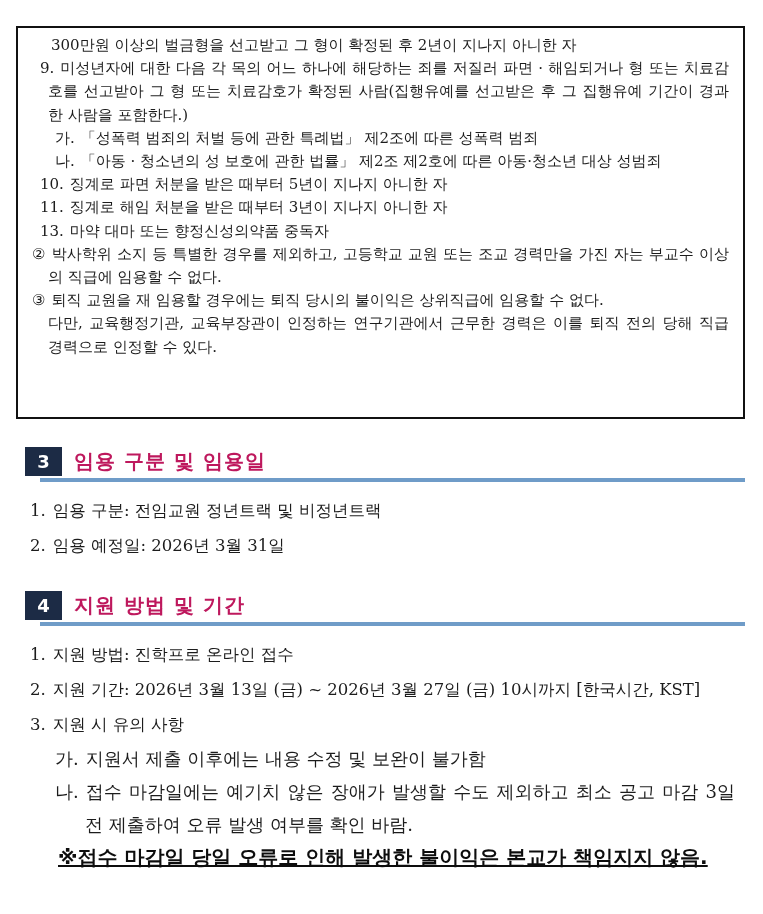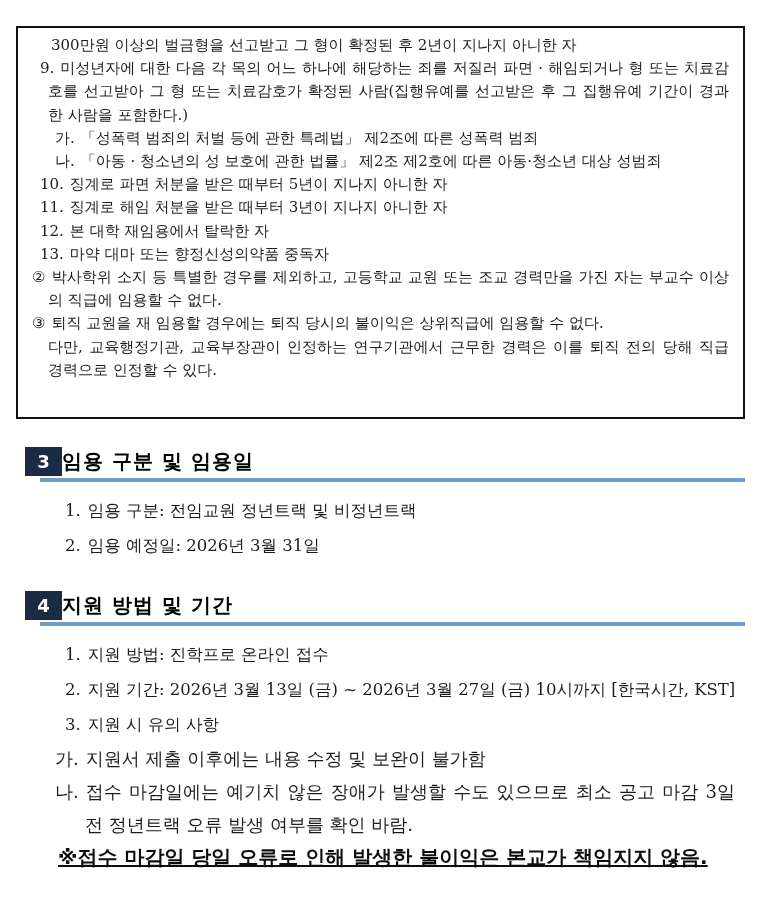--- a/index.html
+++ b/index.html
@@ -30,29 +30,29 @@
   .section { position:absolute; left:0; width:763px; }
   #sec3 { top:446px; }
   #sec4 { top:590px; }
   .hrow { display:flex; align-items:center; height:30px; margin-left:25px; }
   .badge {
     width:37px; height:29px; background:var(--badge-bg, #1c2b45); color:#fff;
     font-family:"DejaVu Sans", sans-serif; font-weight:700; font-size:18px;
     display:flex; align-items:center; justify-content:center; flex:0 0 auto;
   }
   .title {
-    margin-left:0; font-family:"DejaVu Sans", sans-serif;
-    font-weight:800; font-size:20px; color:#000000; letter-spacing:1px;
+    margin-left:12px; font-family:"DejaVu Sans", sans-serif;
+    font-weight:800; font-size:20px; color:#be185d; letter-spacing:1px;
     white-space:nowrap;
   }
   .hline { height:4px; background:var(--heading-underline, #6f9cc8); margin:2px 18px 0 40px; }
 
   
   .slist { margin:11px 18px 0 30px; font-size:16.5px; }
-  .sitem { line-height:35px; white-space:nowrap;margin-left:35px; }
+  .sitem { line-height:35px; white-space:nowrap; }
   .sitem .pf { margin-right:7px; }
   .sublist { margin:0 28px 0 55px; font-size:18px; }
   .subitem { padding-left:30px; text-indent:-30px; line-height:33px; text-align:justify; }
   .subitem .pf { margin-right:7px; }
   .warning {
     margin:0 0 0 58px; font-family:"DejaVu Sans", sans-serif;
     font-weight:800; font-size:20px; line-height:32px;
     text-decoration:underline; color:#0d0d0d; white-space:nowrap;
   }
 </style>
@@ -61,21 +61,20 @@
 
 <div class="page">
 
   <div class="notice-box">
     <div class="bx i-cont"><span>300만원 이상의 벌금형을 선고받고 그 형이 확정된 후 2년이 지나지 아니한 자</span></div>
     <div class="bx i-num"><span class="pf">9.</span><span>미성년자에 대한 다음 각 목의 어느 하나에 해당하는 죄를 저질러 파면 · 해임되거나 형 또는 치료감호를 선고받아 그 형 또는 치료감호가 확정된 사람(집행유예를 선고받은 후 그 집행유예 기간이 경과한 사람을 포함한다.)</span></div>
     <div class="bx i-sub"><span class="pf">가.</span><span>「성폭력 범죄의 처벌 등에 관한 특례법」 제2조에 따른 성폭력 범죄</span></div>
     <div class="bx i-sub"><span class="pf">나.</span><span>「아동 · 청소년의 성 보호에 관한 법률」 제2조 제2호에 따른 아동·청소년 대상 성범죄</span></div>
     <div class="bx i-num"><span class="pf">10.</span><span>징계로 파면 처분을 받은 때부터 5년이 지나지 아니한 자</span></div>
     <div class="bx i-num"><span class="pf">11.</span><span>징계로 해임 처분을 받은 때부터 3년이 지나지 아니한 자</span></div>
-    <div class="bx i-num"><span class="pf">12.</span><span>본 대학 재임용에서 탈락한 자</span></div>
     <div class="bx i-num"><span class="pf">13.</span><span>마약 대마 또는 향정신성의약품 중독자</span></div>
     <div class="bx i-circ"><span class="pf">②</span><span>박사학위 소지 등 특별한 경우를 제외하고, 고등학교 교원 또는 조교 경력만을 가진 자는 부교수 이상의 직급에 임용할 수 없다.</span></div>
     <div class="bx i-circ"><span class="pf">③</span><span>퇴직 교원을 재 임용할 경우에는 퇴직 당시의 불이익은 상위직급에 임용할 수 없다.</span></div>
     <div class="bx i-ccont"><span>다만, 교육행정기관, 교육부장관이 인정하는 연구기관에서 근무한 경력은 이를 퇴직 전의 당해 직급 경력으로 인정할 수 있다.</span></div>
   </div>
 
   <div class="section" id="sec3">
     <div class="hrow">
       <div class="badge">3</div>
       <div class="title">임용 구분 및 임용일</div>
@@ -93,18 +92,18 @@
       <div class="title">지원 방법 및 기간</div>
     </div>
     <div class="hline"></div>
     <div class="slist">
       <div class="sitem"><span class="pf">1.</span><span>지원 방법: 진학프로 온라인 접수</span></div>
       <div class="sitem"><span class="pf">2.</span><span>지원 기간: 2026년 3월 13일 (금) ~ 2026년 3월 27일 (금) 10시까지 [한국시간, KST]</span></div>
       <div class="sitem"><span class="pf">3.</span><span>지원 시 유의 사항</span></div>
     </div>
     <div class="sublist">
       <div class="subitem"><span class="pf">가.</span><span>지원서 제출 이후에는 내용 수정 및 보완이 불가함</span></div>
-      <div class="subitem"><span class="pf">나.</span><span>접수 마감일에는 예기치 않은 장애가 발생할 수도 있으므로 최소 공고 마감 3일 전 정년트랙 오류 발생 여부를 확인 바람.</span></div>
+      <div class="subitem"><span class="pf">나.</span><span>접수 마감일에는 예기치 않은 장애가 발생할 수도 제외하고 최소 공고 마감 3일 전 제출하여 오류 발생 여부를 확인 바람.</span></div>
     </div>
     <div class="warning">※접수 마감일 당일 오류로 인해 발생한 불이익은 본교가 책임지지 않음.</div>
   </div>
 
 </div>
 
 </body></html>

